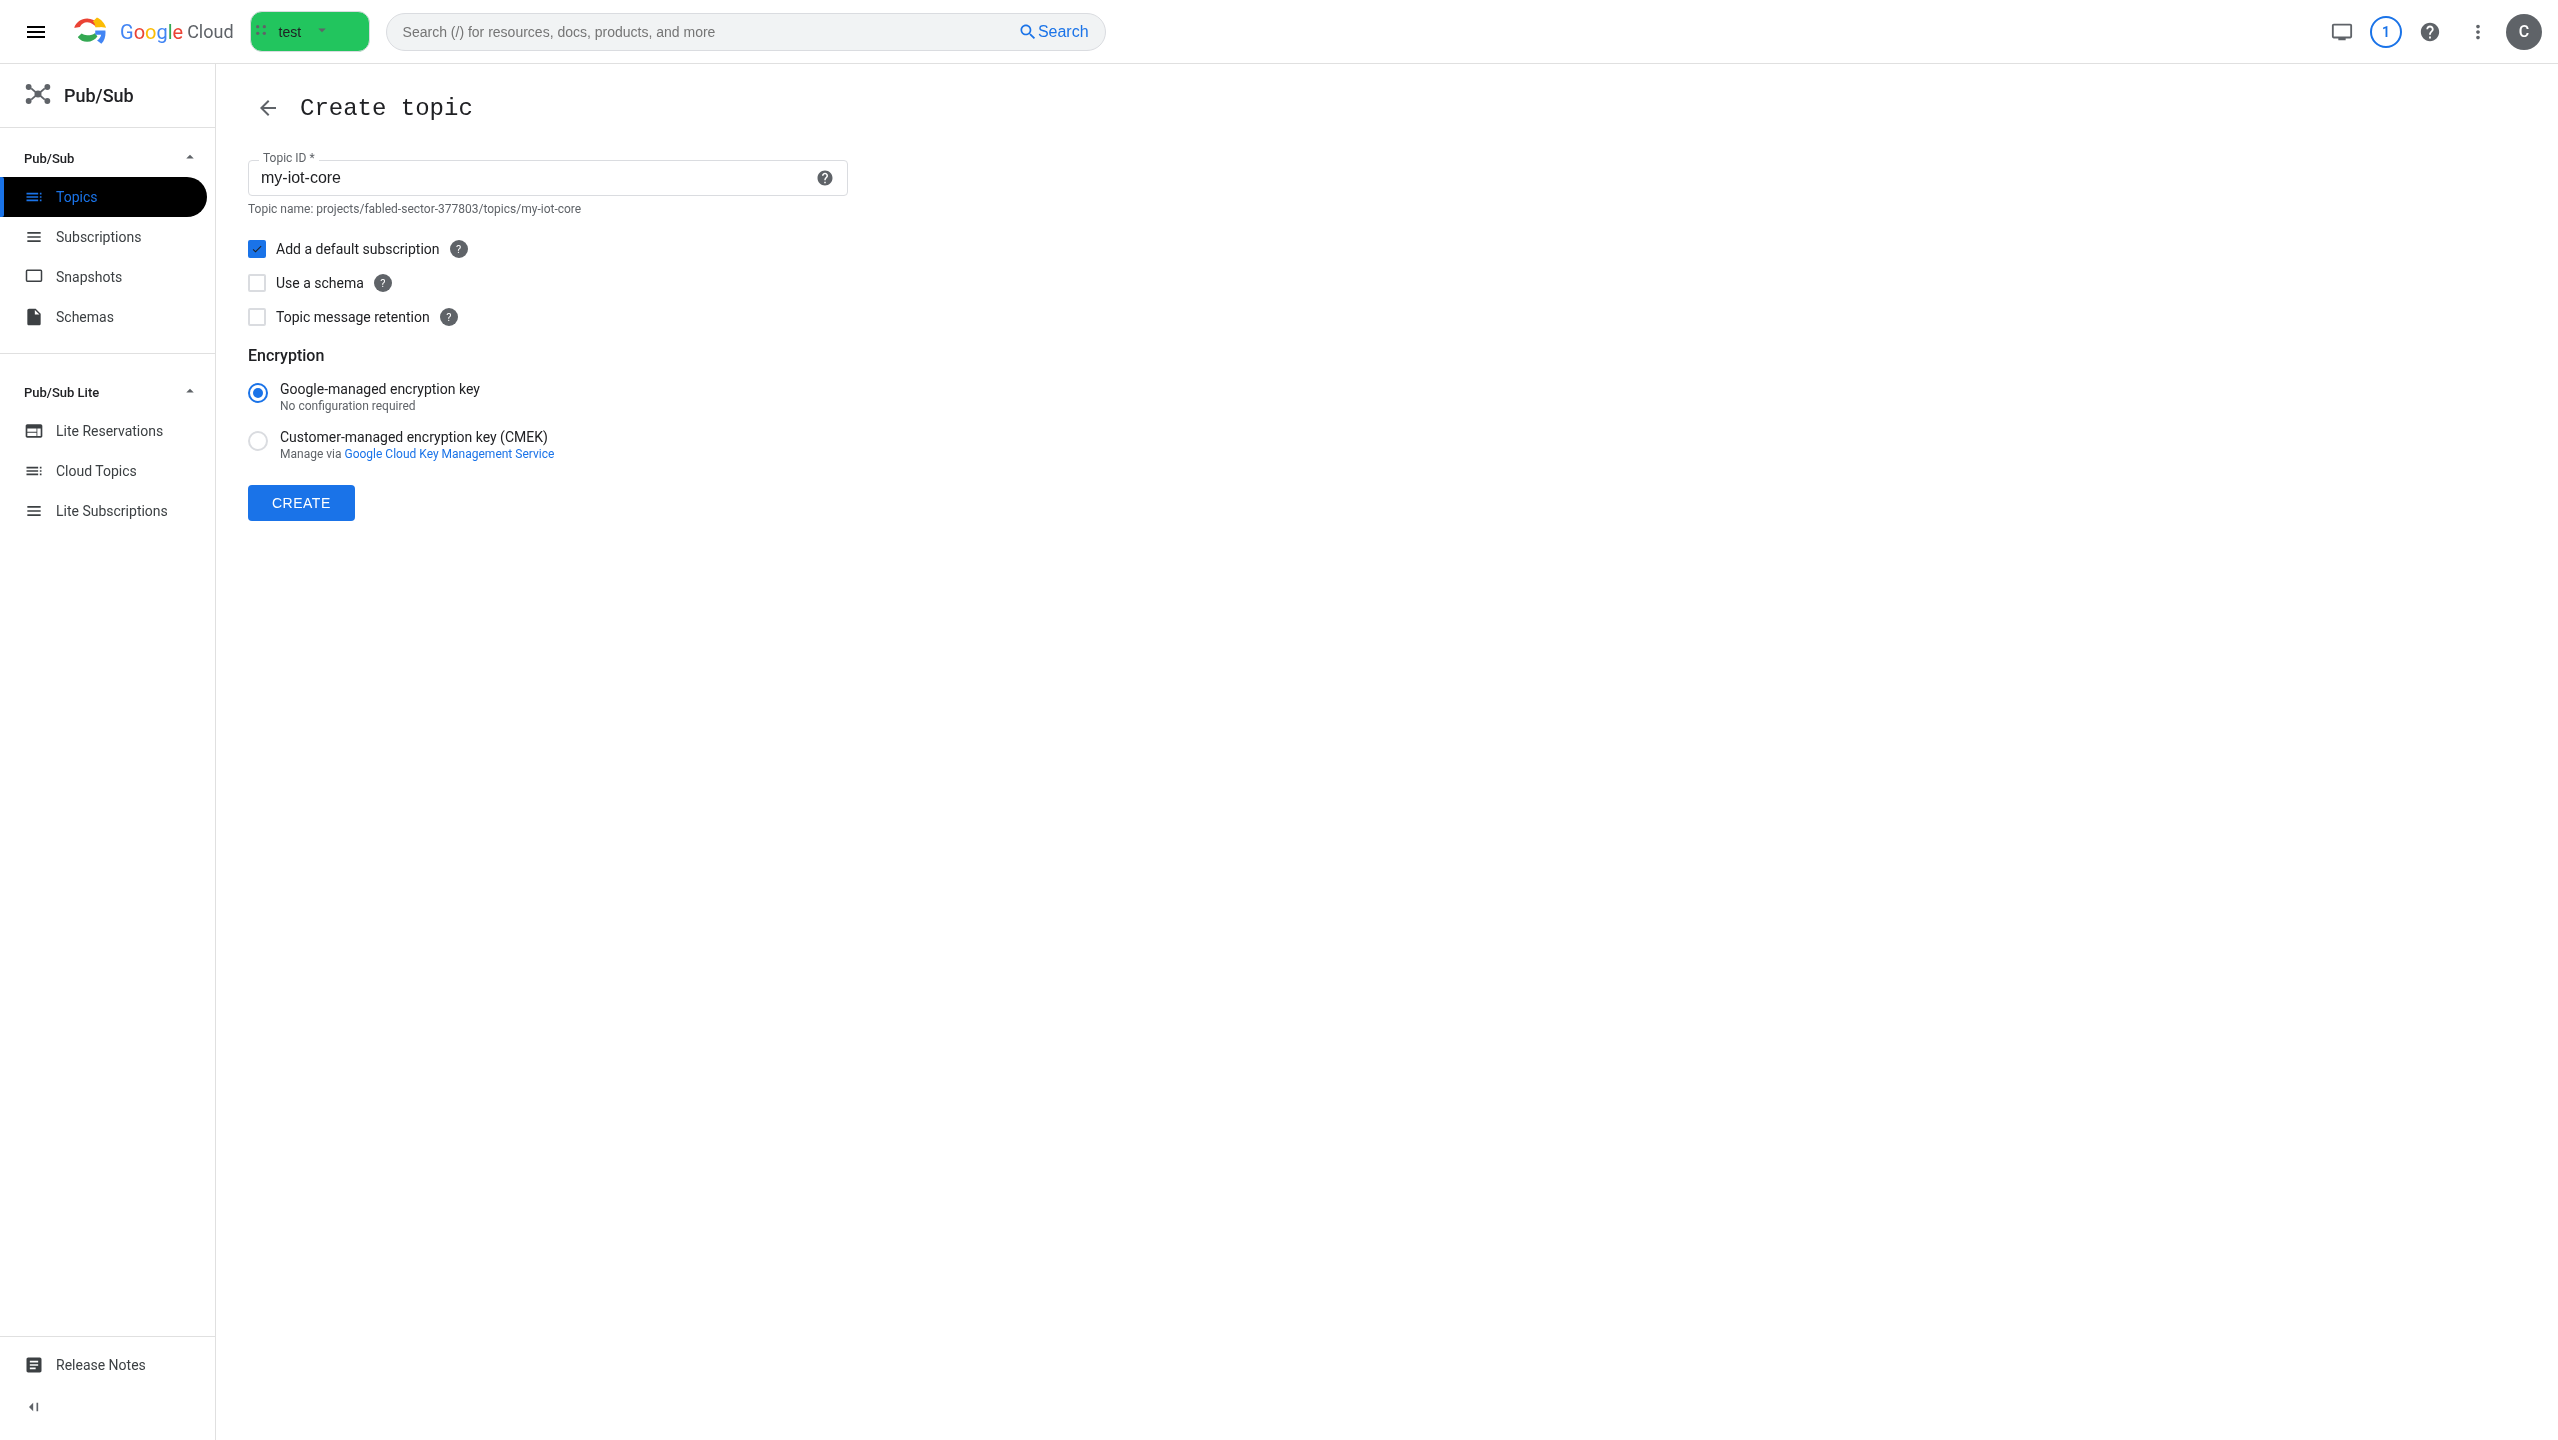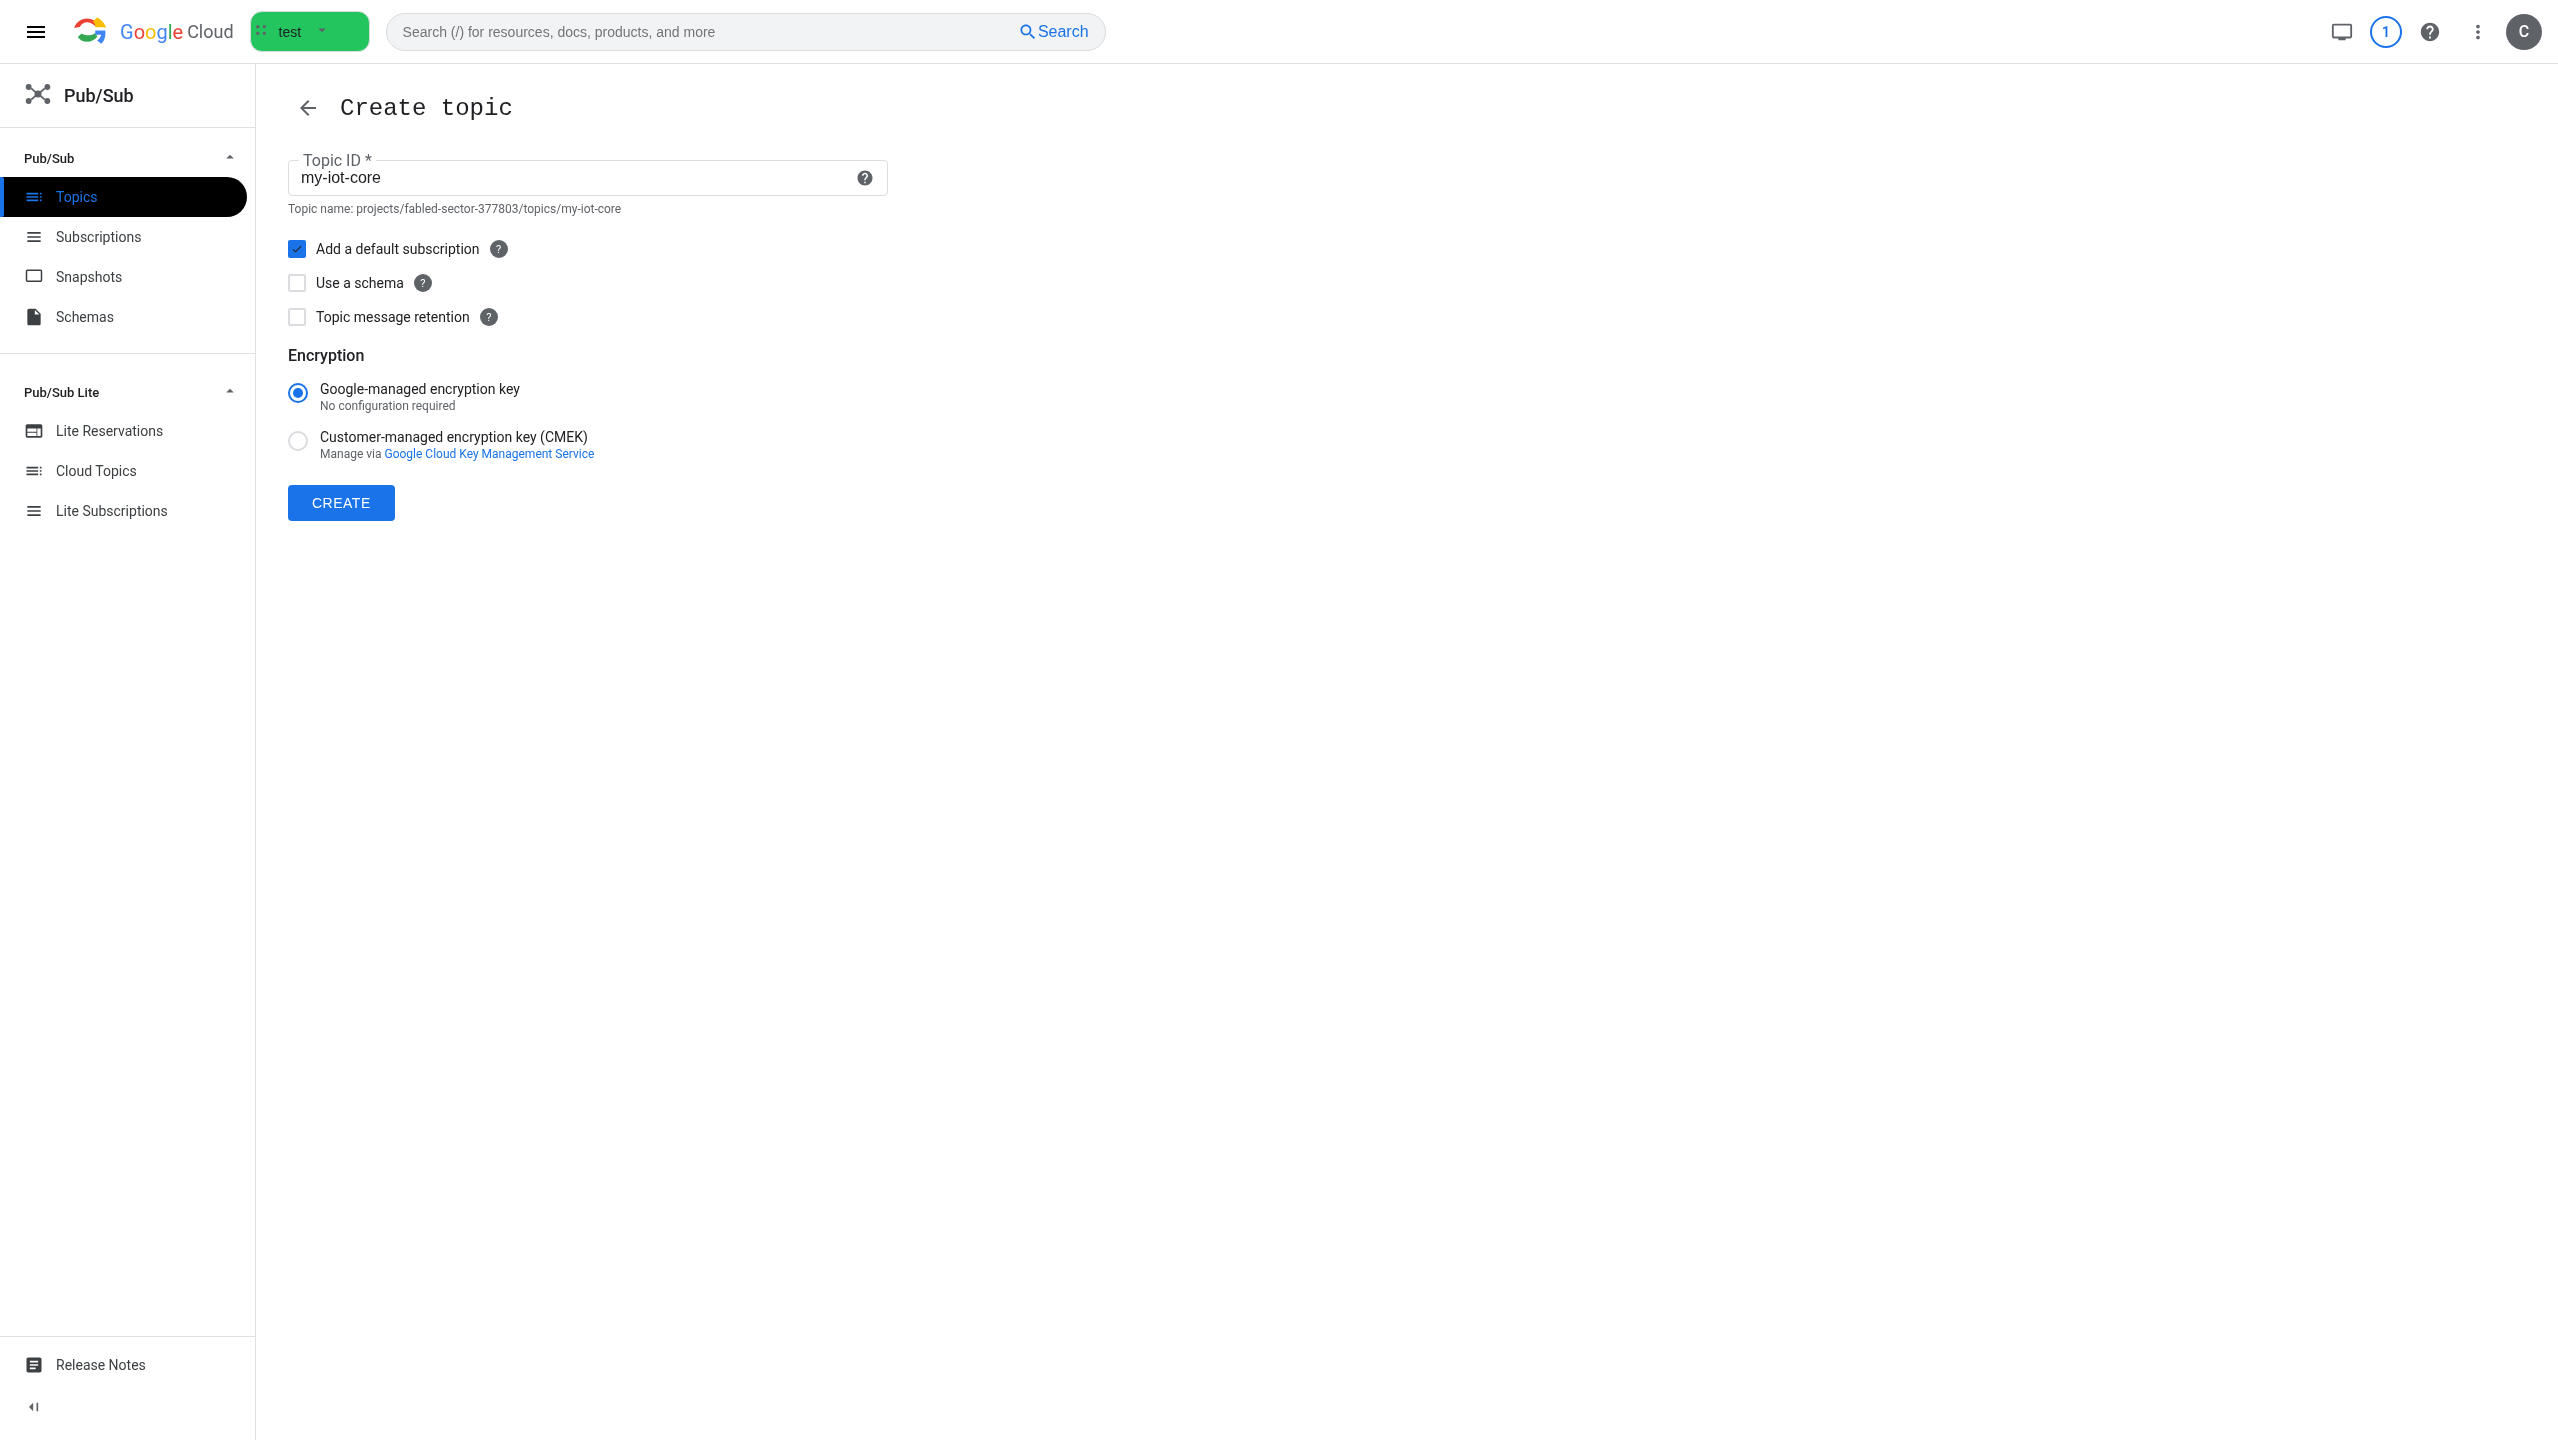--- a/index.html
+++ b/index.html
@@ -73,21 +73,21 @@
 
     
     .main-layout {
       display: flex;
       flex: 1;
       overflow: hidden;
     }
 
     
     .sidebar {
-      width: 256px;
+      width: 216px;
       border-right: 1px solid #e0e0e0;
       display: flex;
       flex-direction: column;
       overflow-y: auto;
       flex-shrink: 0;
     }
     .sidebar-brand {
       display: flex; align-items: center; gap: 12px;
       padding: 16px 16px 16px 24px;
       border-bottom: 1px solid #e0e0e0;
@@ -174,21 +174,21 @@
       position: relative;
       border: 1px solid #dadce0;
       border-radius: 4px;
       padding: 8px 12px;
     }
     .field-label {
       position: absolute;
       top: -10px; left: 10px;
       background: #fff;
       padding: 0 4px;
-      font-size: 16px; color: #5f6368;
+      font-size: 12px; color: #5f6368;
     }
     .field-label.required::after {
       content: ' *';
     }
     .text-field-input {
       width: 100%; border: none; outline: none;
       font-size: 16px; color: #202124; background: transparent;
       padding-right: 32px;
     }
     .field-help-icon {

